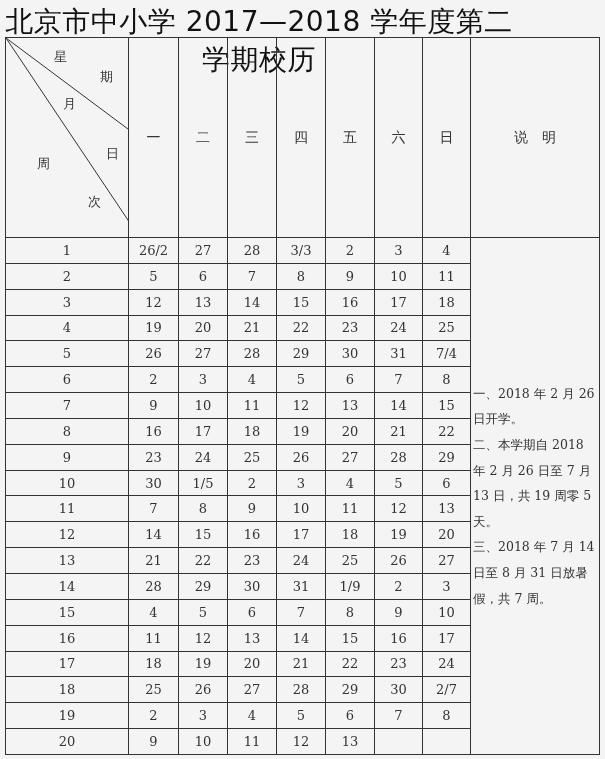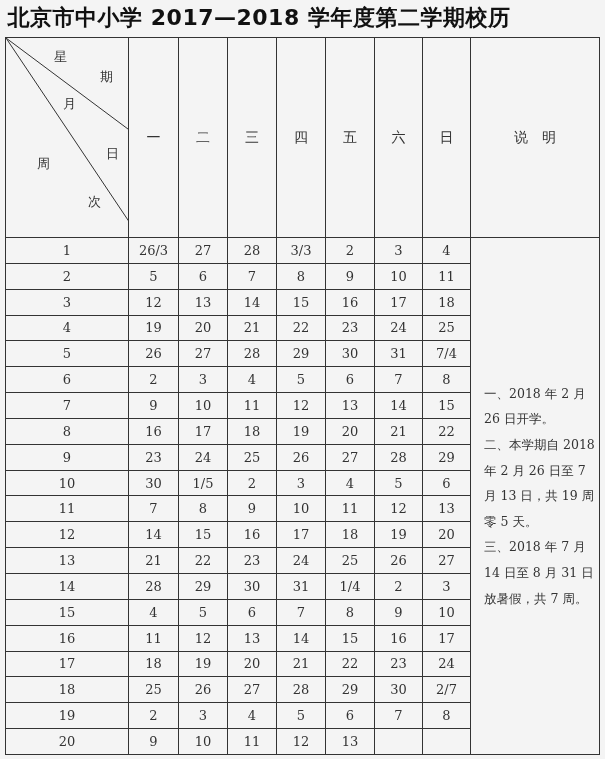--- a/index.html
+++ b/index.html
@@ -1,27 +1,27 @@
 <!DOCTYPE html>
 <html><head>
 <meta charset="utf-8">
 <style>
   html, body { margin:0; padding:0; }
   body { width:605px; height:759px; background:#f4f4f4; position:relative; overflow:hidden;
          font-family: "DejaVu Serif", "Liberation Serif", serif; color:#222; }
   .title { position:absolute; left:0; top:3px; width:518px; text-align:center;
-           font-family:"DejaVu Sans","Liberation Sans",sans-serif; font-size:22px; color:#111; letter-spacing:0.5px;font-weight:bold; }
+           font-family:"DejaVu Sans","Liberation Sans",sans-serif; font-size:28px; color:#111; letter-spacing:0.5px; }
   table { position:absolute; left:5px; top:37px; border-collapse:collapse; table-layout:fixed; width:594px; }
   td, th { border:1px solid #333; text-align:center; padding:0; font-weight:normal; font-size:13px; color:#333; }
   th { height:199px; font-size:14px; }
   td { height:24.85px; }
   .corner { position:relative; padding:0; }
   .corner svg { position:absolute; left:0; top:0; }
   .corner span { position:absolute; font-size:13px; color:#333; }
-  .notes { vertical-align:middle; text-align:left; font-size:12.5px; line-height:25.6px; padding:0 4px 0 13px; color:#333; }
+  .notes { vertical-align:middle; text-align:left; font-size:12.5px; line-height:25.6px; padding:0 4px 0 2px; color:#333; }
   .notes p { margin:0; }
 </style>
 </head>
 <body>
 
 <div class="title">北京市中小学 2017—2018 学年度第二学期校历</div>
 
 <table>
   <colgroup>
     <col style="width:123px">
@@ -54,21 +54,21 @@
       <th>四</th>
       <th>五</th>
       <th>六</th>
       <th>日</th>
       <th>说　明</th>
     </tr>
   </thead>
   <tbody id="tbody">
       <tr>
         <td>1</td>
-        <td>26/3</td>
+        <td>26/2</td>
         <td>27</td>
         <td>28</td>
         <td>3/3</td>
         <td>2</td>
         <td>3</td>
         <td>4</td>
         <td class="notes" rowspan="20">
           <p>一、2018 年 2 月 26 日开学。</p>
           <p>二、本学期自 2018 年 2 月 26 日至 7 月 13 日，共 19 周零 5 天。</p>
           <p>三、2018 年 7 月 14 日至 8 月 31 日放暑假，共 7 周。</p>
@@ -193,21 +193,21 @@
         <td>25</td>
         <td>26</td>
         <td>27</td>
       </tr>
       <tr>
         <td>14</td>
         <td>28</td>
         <td>29</td>
         <td>30</td>
         <td>31</td>
-        <td>1/4</td>
+        <td>1/9</td>
         <td>2</td>
         <td>3</td>
       </tr>
       <tr>
         <td>15</td>
         <td>4</td>
         <td>5</td>
         <td>6</td>
         <td>7</td>
         <td>8</td>

